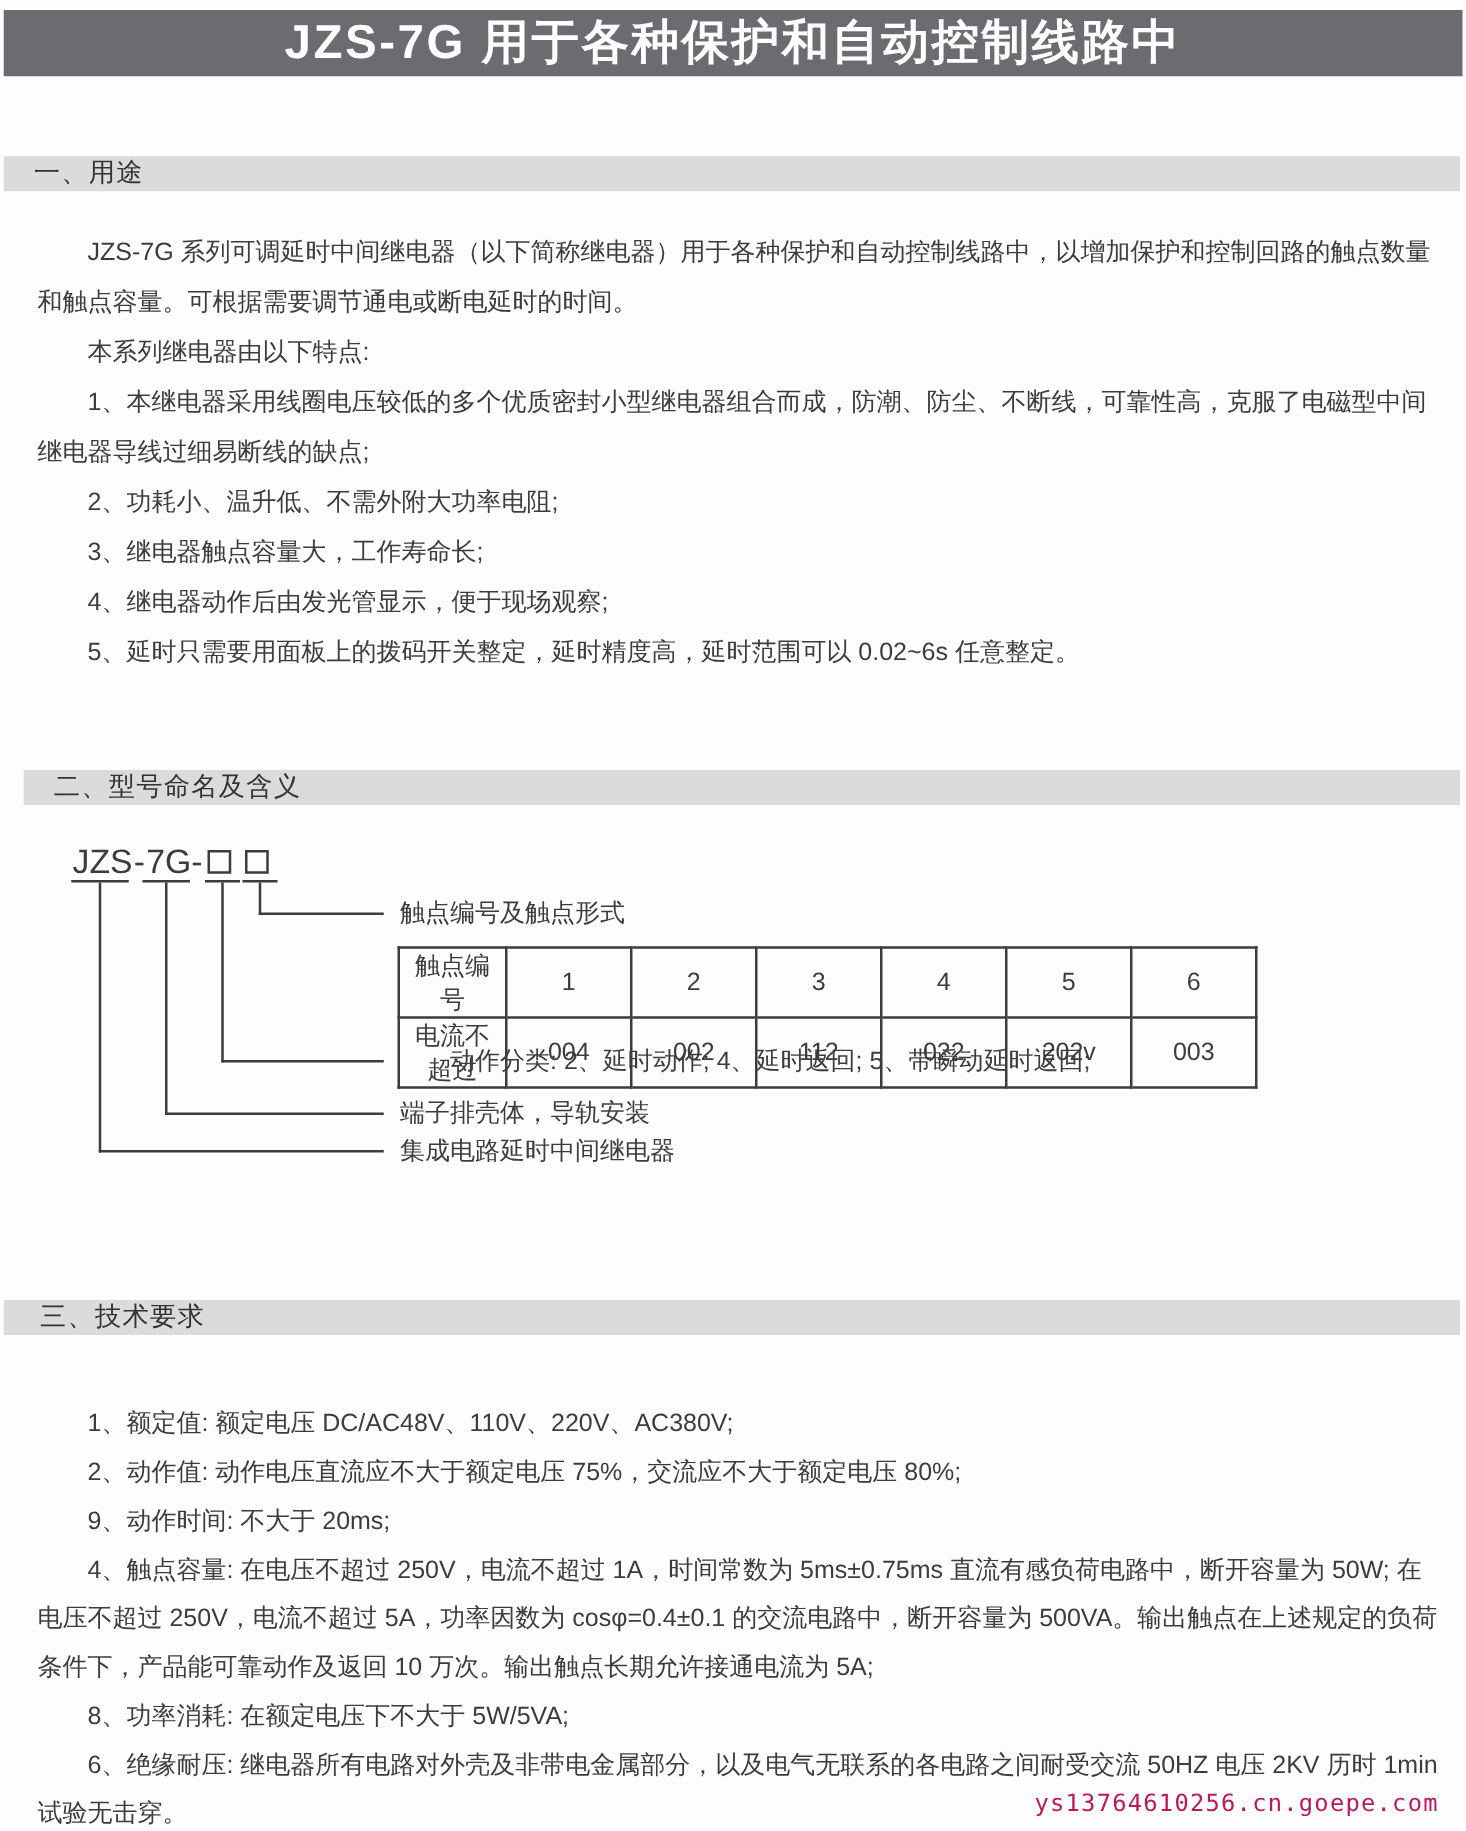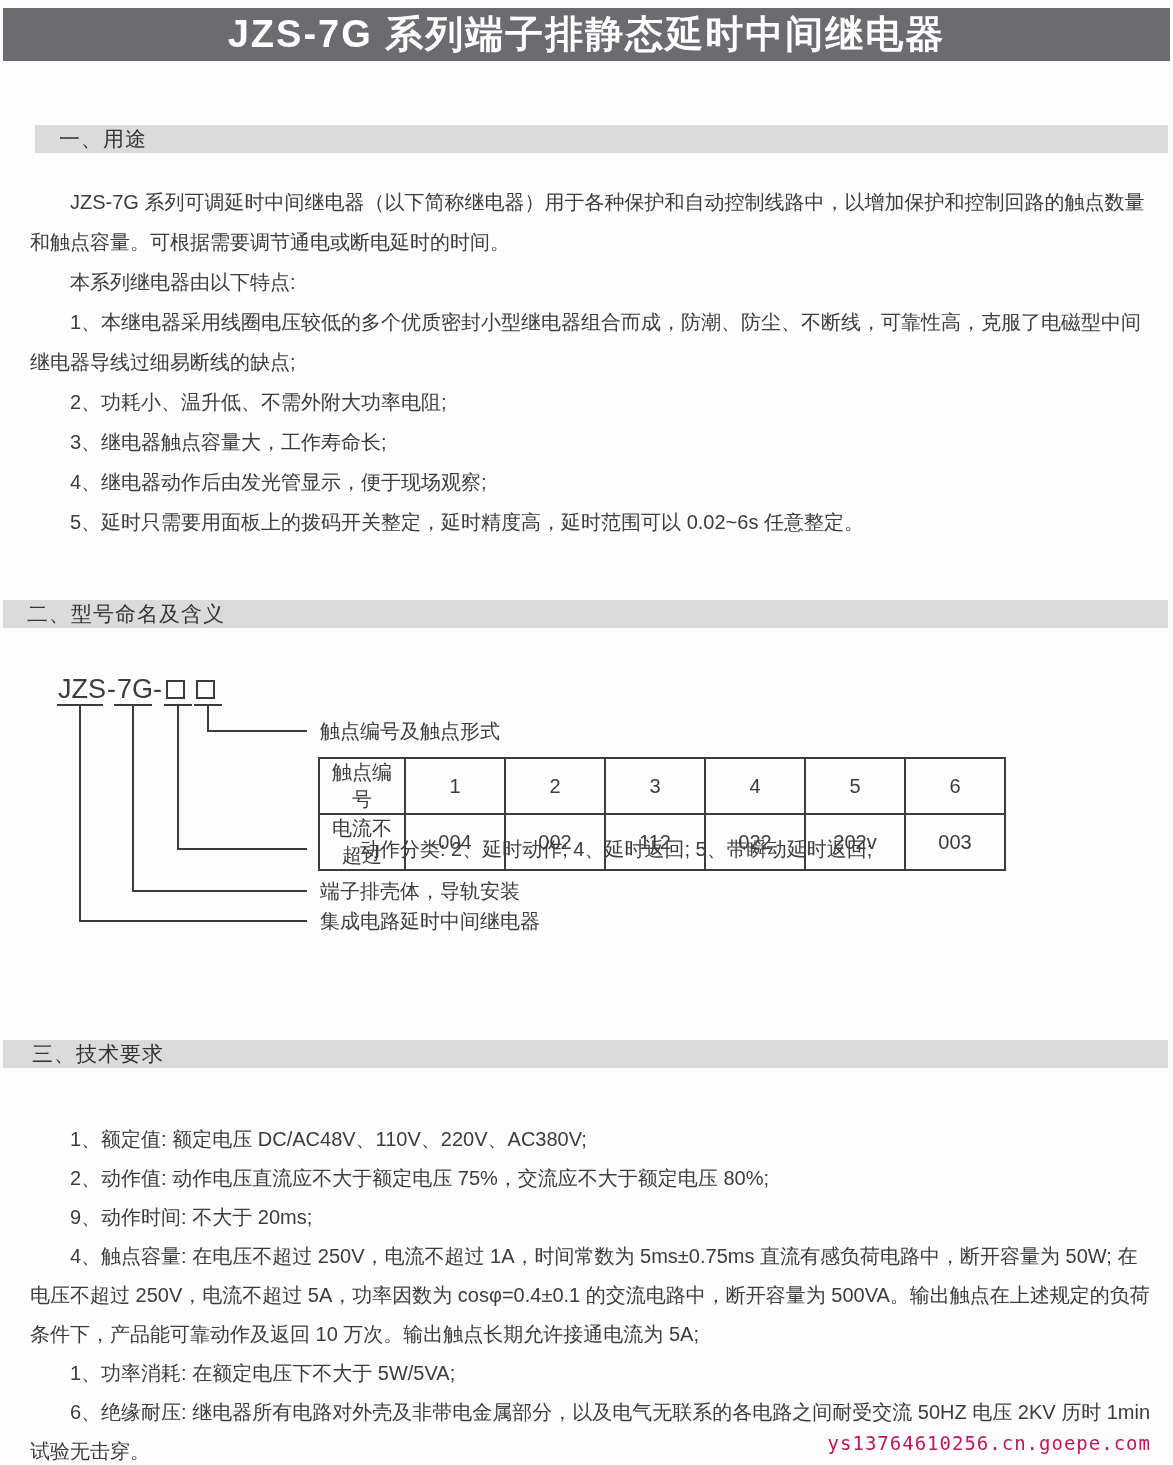--- a/index.html
+++ b/index.html
@@ -22,22 +22,22 @@
     letter-spacing:2px;
   }
   .secbar {
     position:absolute; left:3px; right:5px; height:28px;
     background:#dbdbdb;
     font-size:21px; line-height:28px;
     padding-left:24px;
     color:#333333;
     letter-spacing:1px;
   }
-  #bar1 { top:125px;margin-left:32px; }
-  #bar2 { top:600px; }
+  #bar1 { top:125px; }
+  #bar2 { top:616px;margin-left:16px; }
   #bar3 { top:1040px;padding-left:29px; }
   .content1 {
     position:absolute; left:30px; top:182px; width:1125px;
     font-size:20px; line-height:40px;
   }
   .content3 {
     position:absolute; left:30px; top:1120px; width:1125px;
     font-size:20px; line-height:39px;
   }
   .content1 p, .content3 p { text-indent:2em; }
@@ -92,21 +92,21 @@
     font-family:"DejaVu Sans Mono", monospace;
     font-size:19px; color:#be185d; letter-spacing:1px;
   }
 </style>
 </head>
 <body>
 
 <div class="page">
 
   <div class="header">
-    <span>JZS-7G 系列端子排静态延时中间继电器</span>
+    <span>JZS-7G 用于各种保护和自动控制线路中</span>
   </div>
 
   <div class="secbar" id="bar1">一、用途</div>
 
   <div class="content1">
     <p>JZS-7G 系列可调延时中间继电器（以下简称继电器）用于各种保护和自动控制线路中，以增加保护和控制回路的触点数量和触点容量。可根据需要调节通电或断电延时的时间。</p>
     <p>本系列继电器由以下特点:</p>
     <p>1、本继电器采用线圈电压较低的多个优质密封小型继电器组合而成，防潮、防尘、不断线，可靠性高，克服了电磁型中间继电器导线过细易断线的缺点;</p>
     <p>2、功耗小、温升低、不需外附大功率电阻;</p>
     <p>3、继电器触点容量大，工作寿命长;</p>
@@ -168,19 +168,19 @@
       </table>
   </div>
 
   <div class="secbar" id="bar3">三、技术要求</div>
 
   <div class="content3">
     <p>1、额定值: 额定电压 DC/AC48V、110V、220V、AC380V;</p>
     <p>2、动作值: 动作电压直流应不大于额定电压 75%，交流应不大于额定电压 80%;</p>
     <p>9、动作时间: 不大于 20ms;</p>
     <p>4、触点容量: 在电压不超过 250V，电流不超过 1A，时间常数为 5ms±0.75ms 直流有感负荷电路中，断开容量为 50W; 在电压不超过 250V，电流不超过 5A，功率因数为 cosφ=0.4±0.1 的交流电路中，断开容量为 500VA。输出触点在上述规定的负荷条件下，产品能可靠动作及返回 10 万次。输出触点长期允许接通电流为 5A;</p>
-    <p>1、功率消耗: 在额定电压下不大于 5W/5VA;</p>
+    <p>8、功率消耗: 在额定电压下不大于 5W/5VA;</p>
     <p>6、绝缘耐压: 继电器所有电路对外壳及非带电金属部分，以及电气无联系的各电路之间耐受交流 50HZ 电压 2KV 历时 1min 试验无击穿。</p>
   </div>
 
   <div class="watermark">ys13764610256.cn.goepe.com</div>
 
 </div>
 
 </body></html>

